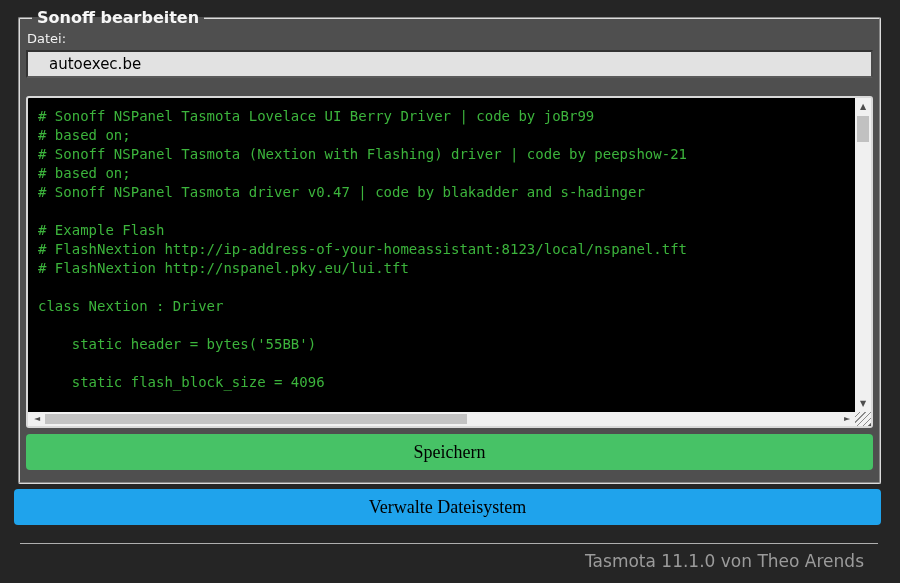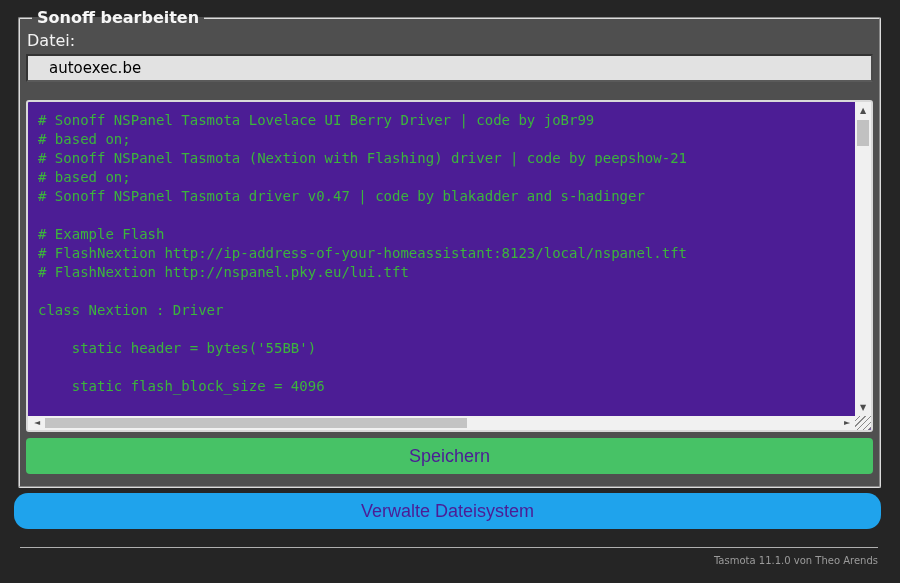--- a/index.html
+++ b/index.html
@@ -22,21 +22,21 @@
   }
   fieldset.edit-file legend {
     font-size: 16px;
     font-weight: bold;
     color: #f6f6f6;
     padding: 0 5px;
     margin-left: 6px;
   }
   .file-label {
     display: block;
-    font-size: 16px;
+    font-size: 13px;
     color: #f2f2f2;
     margin: 2px 0 4px 1px;
   }
   input.filename {
     display: block;
     width: 100%;
     height: 28px;
     background: #e2e2e2;
     color: #000;
     border: 2px solid #333;
@@ -46,21 +46,21 @@
     font-family: "DejaVu Sans", sans-serif;
     padding: 2px 21px;
     outline: none;
   }
 
   
   .editor {
     position: relative;
     margin-top: 18px;
     height: 332px;
-    background: #4c1d95;
+    background: #000000;
     border: 2px solid #d9d9d9;
     border-radius: 3px;
   }
   .editor pre.code {
     position: absolute;
     top: 0; left: 0; right: 16px; bottom: 14px;
     margin: 0;
     padding: 9px 4px 4px 10px;
     overflow: hidden;
     font-family: "DejaVu Sans Mono", "Liberation Mono", monospace;
@@ -113,49 +113,48 @@
       repeating-linear-gradient(135deg,
         #f1f1f1 0 3px, #8a8a8a 3px 4px) ;
     border-bottom-right-radius: 3px;
   }
 
   
   button {
     display: block;
     border: none;
     border-radius: 4px;
-    color: #4c1d95;
-    font-family: Liberation Sans, sans-serif;
+    color: #000000;
+    font-family: Liberation Serif, serif;
     font-size: 18px;
     height: 36px;
     cursor: pointer;
     line-height: 20px;
   }
   button.save {
     margin-top: 6px;
     width: 100%;
     background: #47c266;
   }
   button.manage-fs {
     margin: 5px 19px 0 14px;
     width: calc(100% - 33px);
     background: #1fa3ec;
-    border-radius: 14px;
   }
 
   
   hr.footer-rule {
     border: none;
     border-top: 1px solid #afafaf;
     margin: 18px 22px 7px 20px;
   }
   .footer {
     text-align: right;
-    margin-right: 22px;
-    font-size: 10px;
+    margin-right: 36px;
+    font-size: 17px;
     color: #9b9b9b;
   }
 </style>
 </head>
 <body>
 
 <fieldset class="edit-file">
   <legend>Sonoff bearbeiten</legend>
 
   <label class="file-label">Datei:</label>

